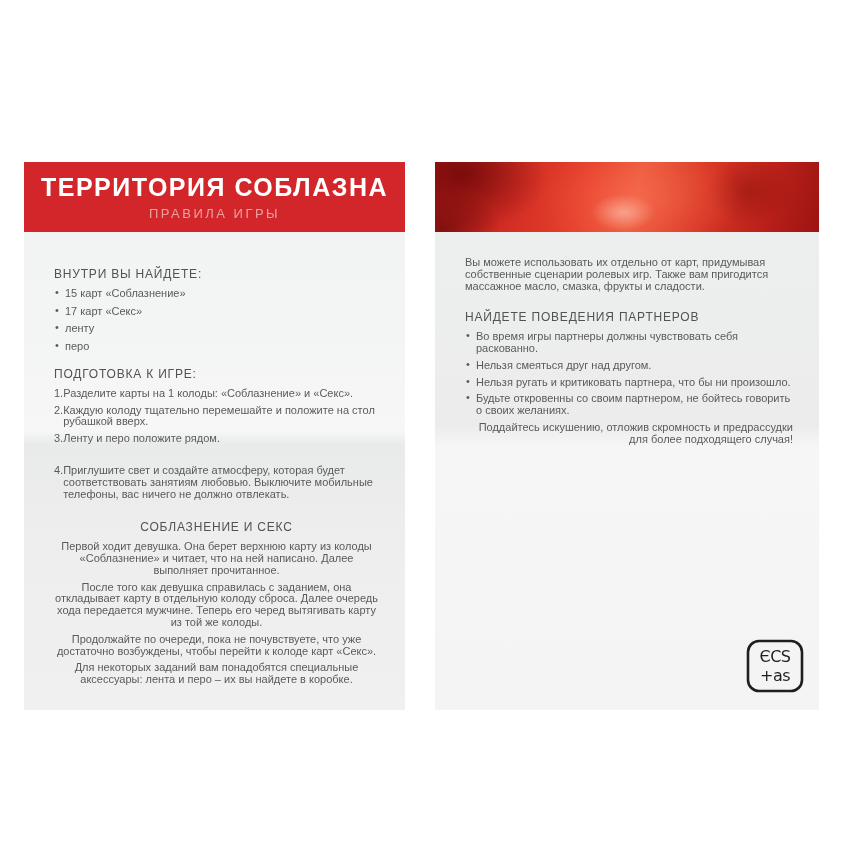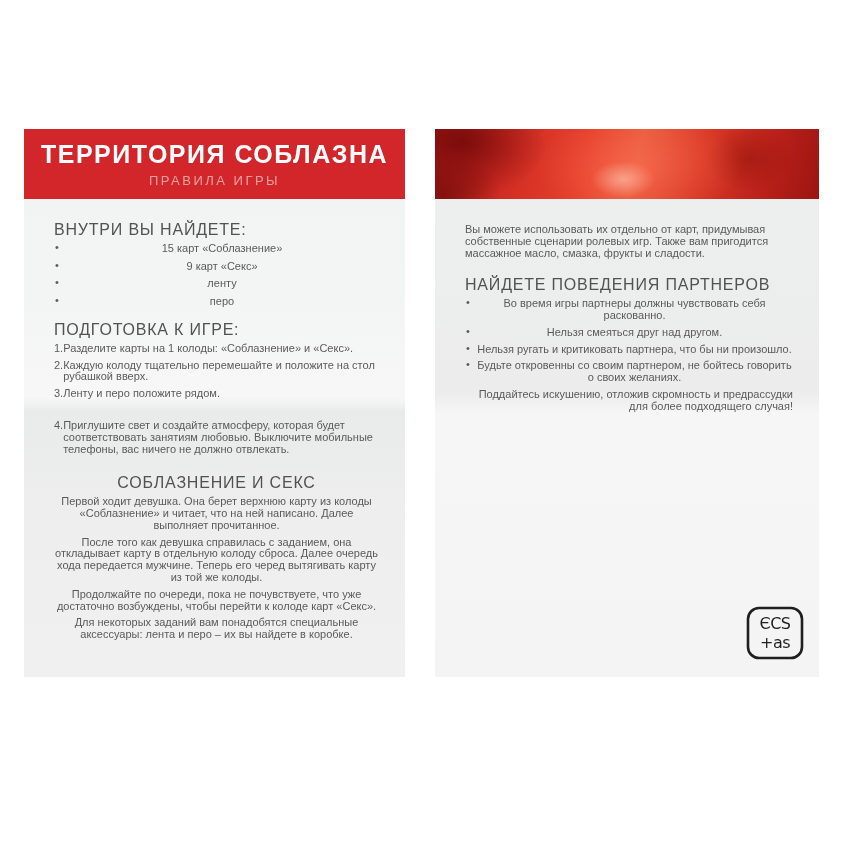--- a/index.html
+++ b/index.html
@@ -1,45 +1,45 @@
 <!DOCTYPE html>
 <html><head>
 <meta charset="utf-8">
 <style>
   html,body{margin:0;padding:0;}
   body{background:#ffffff;font-family:"Liberation Sans", sans-serif;}
   .page{position:relative;width:845px;height:845px;background:#ffffff;overflow:hidden;}
 
-  .card{position:absolute;top:129px;height:548px;}
+  .card{position:absolute;top:162px;height:548px;}
   .card-left{left:24px;width:381px;
     background:linear-gradient(180deg,#f1f2f2 0%,#f3f4f4 30%,#f7f7f7 49%,#e9eaea 51.5%,#eeeeee 70%,#f0f0f0 100%);}
   .card-right{left:435px;width:384px;
     background:linear-gradient(180deg,#edefef 0%,#ececec 48%,#f6f6f6 52%,#f4f4f4 100%);}
 
   .banner{height:70px;background:#d3262b;text-align:center;overflow:hidden;}
   .banner-title{padding-top:11px;font-size:25px;font-weight:700;letter-spacing:1.5px;color:#ffffff;white-space:nowrap;}
   .banner-subtitle{margin-top:4px;font-size:13px;letter-spacing:2.5px;color:#e9a1a0;}
 
   .photo{height:70px;
     background:
       radial-gradient(46px 26px at 49% 72%, rgba(255,214,196,0.55), transparent 70%),
       radial-gradient(150px 85px at 53% 52%, rgba(255,118,88,0.50), transparent 68%),
       radial-gradient(130px 90px at 7% 18%, rgba(112,9,7,0.85), transparent 65%),
       radial-gradient(95px 65px at 2% 95%, rgba(110,12,10,0.70), transparent 62%),
       radial-gradient(70px 55px at 82% 42%, rgba(148,20,12,0.55), transparent 62%),
       linear-gradient(105deg,#a8181a 0%,#cf2a22 18%,#e6402c 40%,#ea5a3d 52%,#d93826 68%,#b92019 86%,#9c1412 100%);}
 
   .content{padding:25px 26px 0 30px;color:#5a5a5a;font-size:11px;line-height:11.8px;}
-  .heading{font-size:16px;letter-spacing:0.8px;color:#525252;margin:0 0 7px 0;}
+  .heading{font-size:12px;letter-spacing:0.8px;color:#525252;margin:12px 0 7px 0;}
   .section{margin:0;}
   .mt-prep{margin-top:16px;}
   .mt-seduction{margin-top:22px;text-align:center;}
   .mt-conduct{margin-top:20px;}
 
-  .blist .bitem{position:relative;padding-left:11px;text-align:center;}
+  .blist .bitem{position:relative;padding-left:11px;}
   .blist .bitem::before{content:"\2022";position:absolute;left:1px;top:-1px;color:#5a5a5a;}
   .blist-loose .bitem{margin-bottom:6px;}
   .blist-tight .bitem{margin-bottom:5px;}
 
   .step{display:flex;margin-bottom:5px;}
   .step .num{flex:0 0 auto;}
   .step .txt{flex:1 1 auto;}
   .step4{margin-top:20px;margin-bottom:0;}
 
   .para{margin:0 0 5px 0;}
@@ -57,21 +57,21 @@
     <div class="banner">
       <div class="banner-title">ТЕРРИТОРИЯ СОБЛАЗНА</div>
       <div class="banner-subtitle">ПРАВИЛА ИГРЫ</div>
     </div>
     <div class="content">
 
       <div class="section">
         <div class="heading">ВНУТРИ ВЫ НАЙДЕТЕ:</div>
         <div class="blist blist-loose">
           <div class="bitem">15 карт «Соблазнение»</div>
-          <div class="bitem">9 карт «Секс»</div>
+          <div class="bitem">17 карт «Секс»</div>
           <div class="bitem">ленту</div>
           <div class="bitem">перо</div>
         </div>
       </div>
 
       <div class="section mt-prep">
         <div class="heading">ПОДГОТОВКА К ИГРЕ:</div>
         <div class="step">
           <span class="num">1.</span>
           <span class="txt">Разделите карты на 1 колоды: «Соблазнение» и «Секс».</span>

